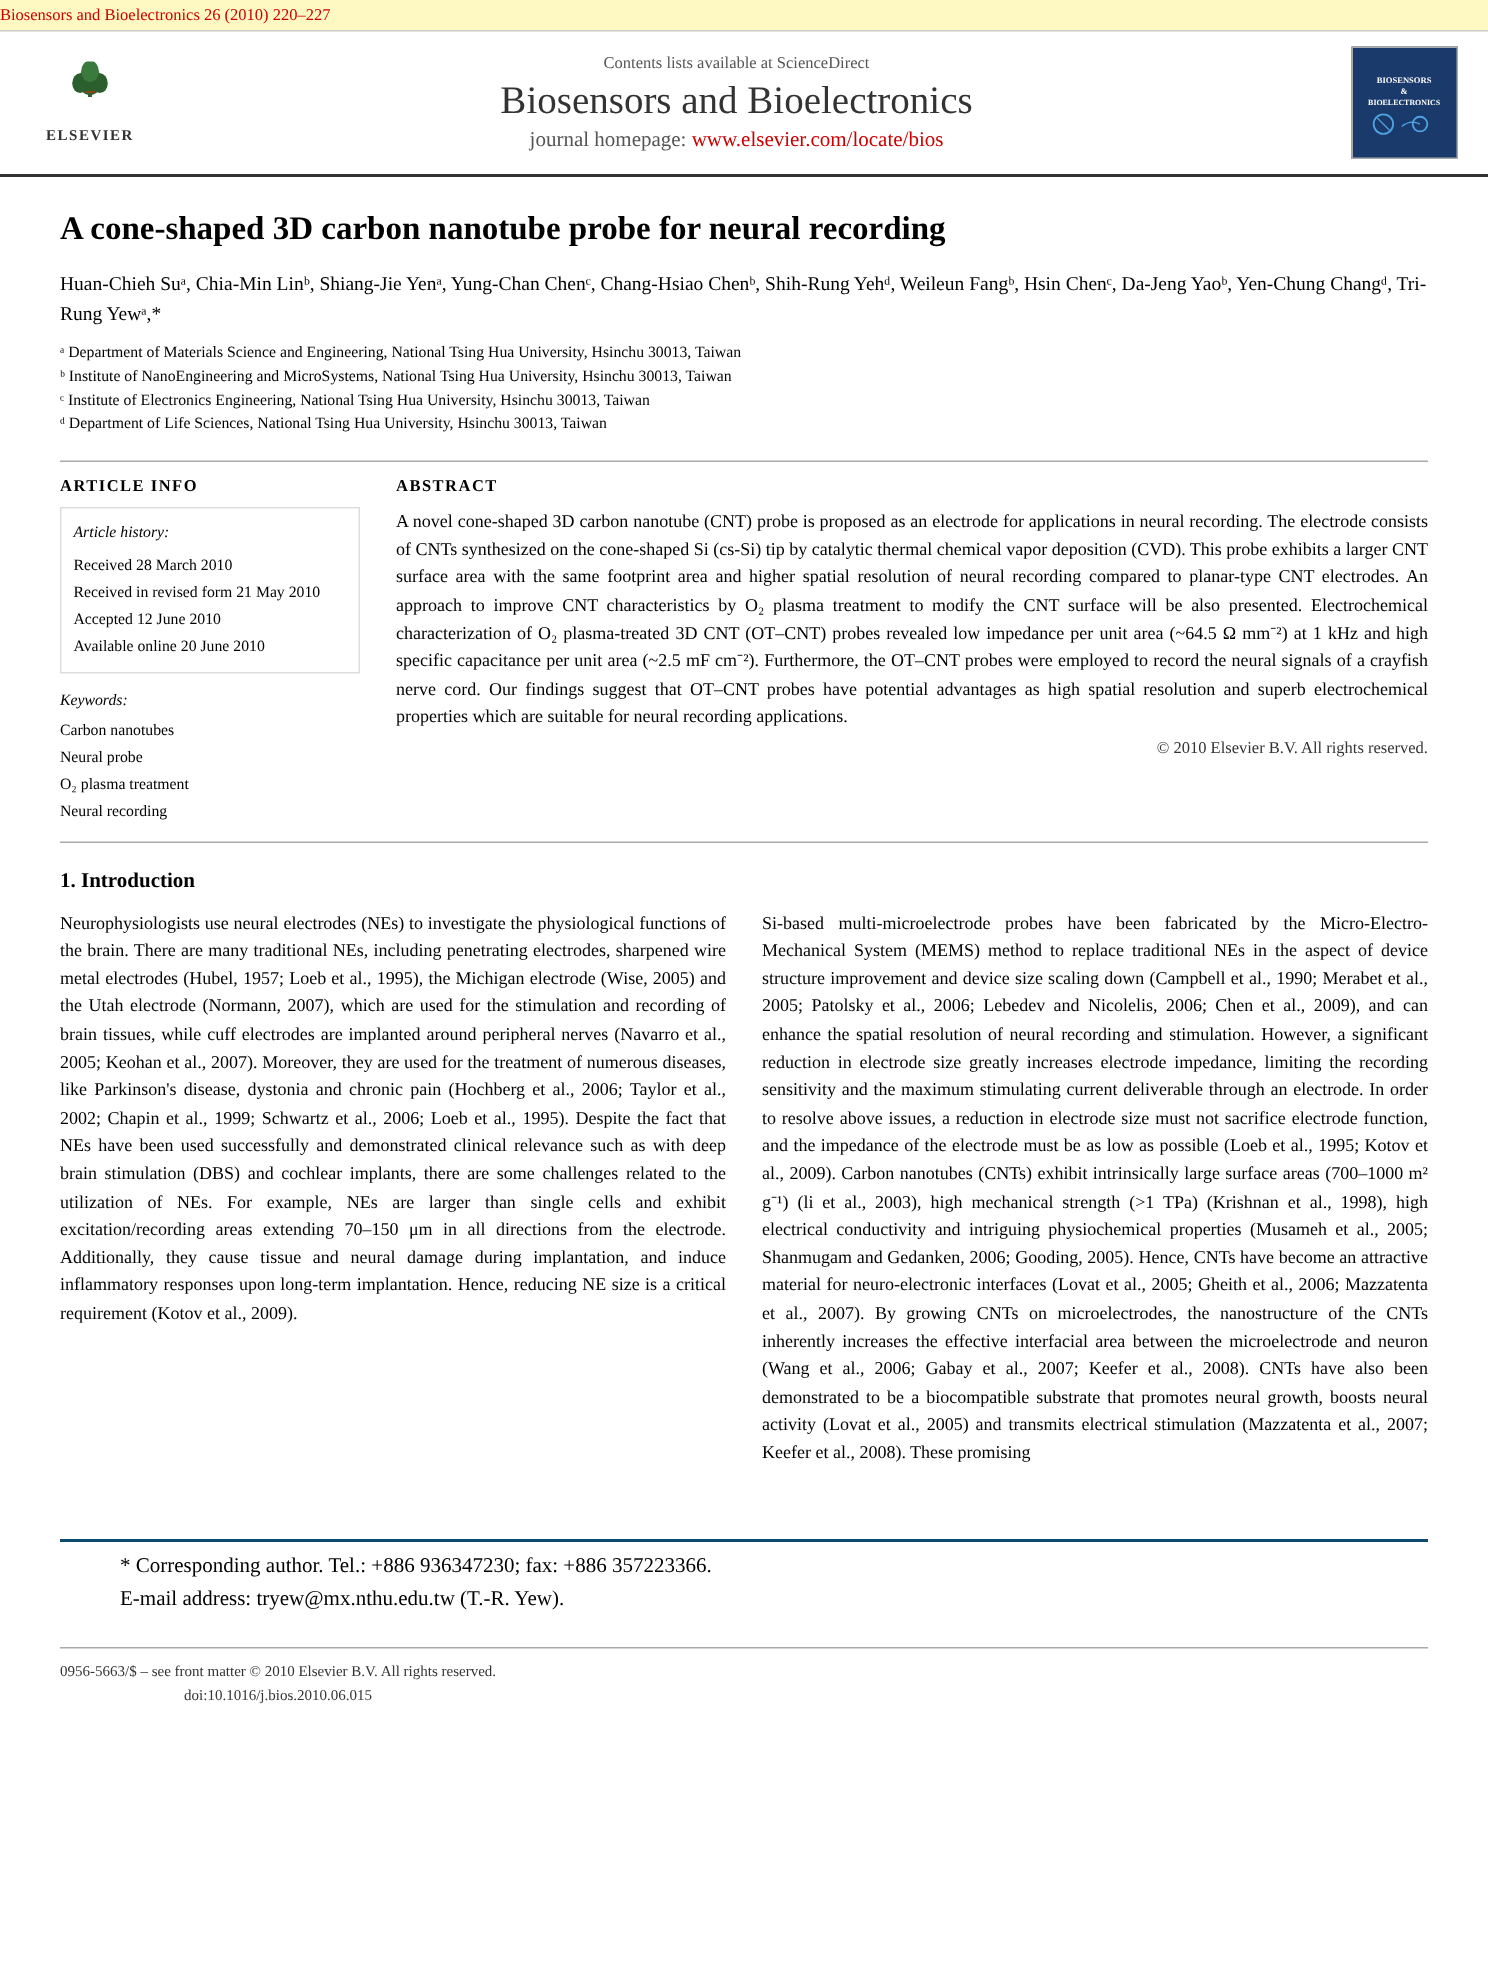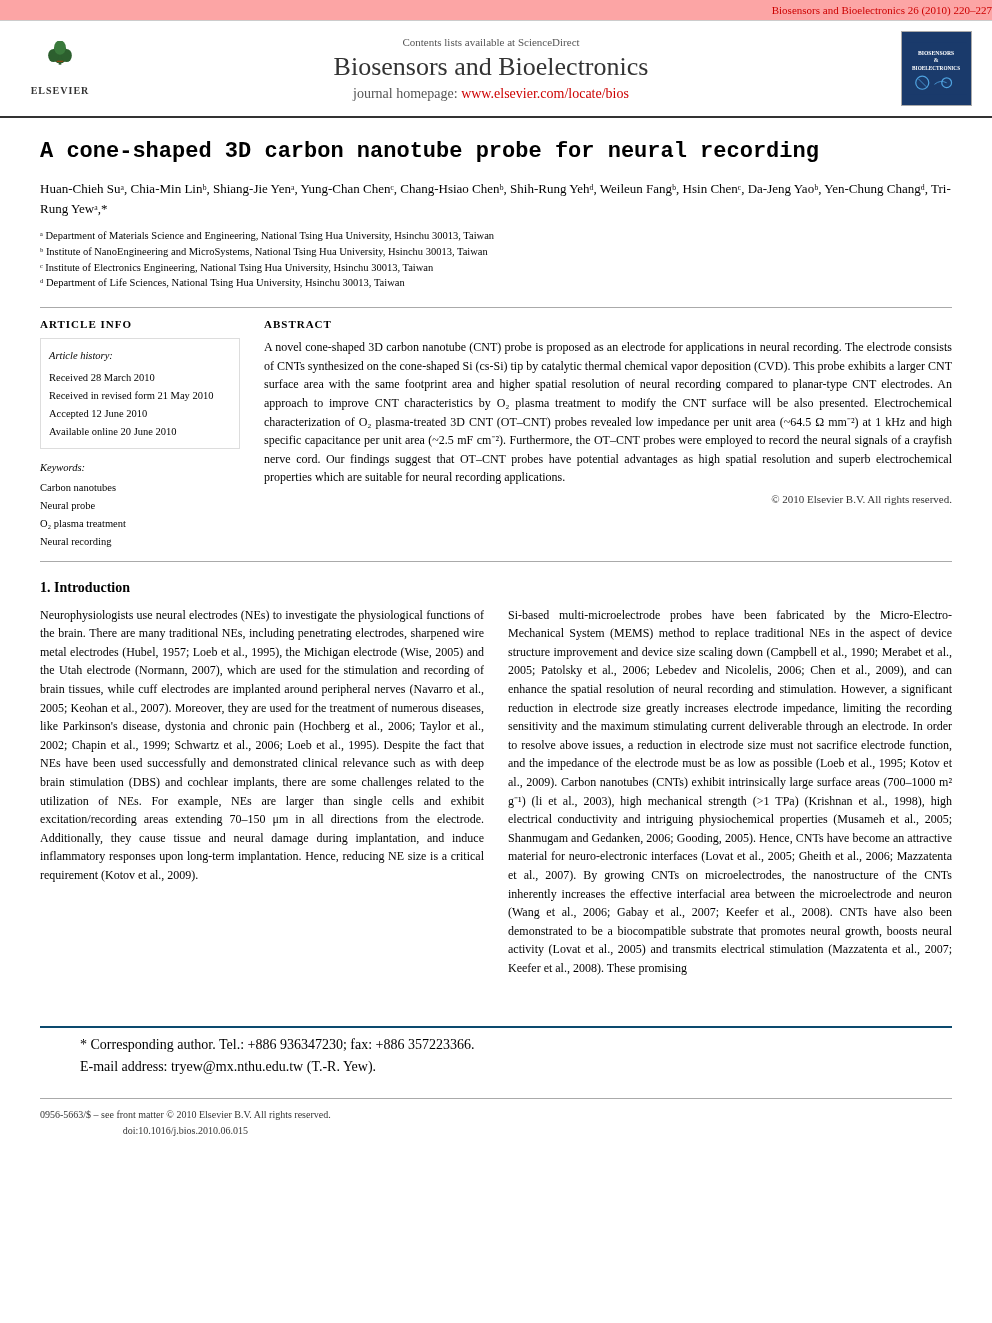--- a/index.html
+++ b/index.html
@@ -7,23 +7,23 @@
       background: #fff;
       font-family: "Times New Roman", Times, serif;
       font-size: 13px;
       color: #000;
       width: 992px;
       min-height: 1323px;
     }
 
     
     .top-bar {
-      background: #fca5a5;
+      background: #fef9c3;
       border-bottom: 1px solid #ccc;
-      text-align: right;
+      text-align: left;
       padding: 4px 0;
       font-size: 11px;
       color: #c00;
     }
 
     
     .journal-header {
       display: flex;
       align-items: center;
       padding: 10px 20px;
@@ -98,21 +98,21 @@
 
     
     .main-content {
       padding: 20px 40px;
     }
 
     
     .article-title {
       font-size: 22px;
       font-weight: bold;
-      font-family: Liberation Mono, monospace;
+      font-family: Liberation Serif, serif;
       margin-bottom: 12px;
       line-height: 1.3;
     }
 
     
     .authors {
       font-size: 13px;
       margin-bottom: 8px;
       line-height: 1.6;
     }

